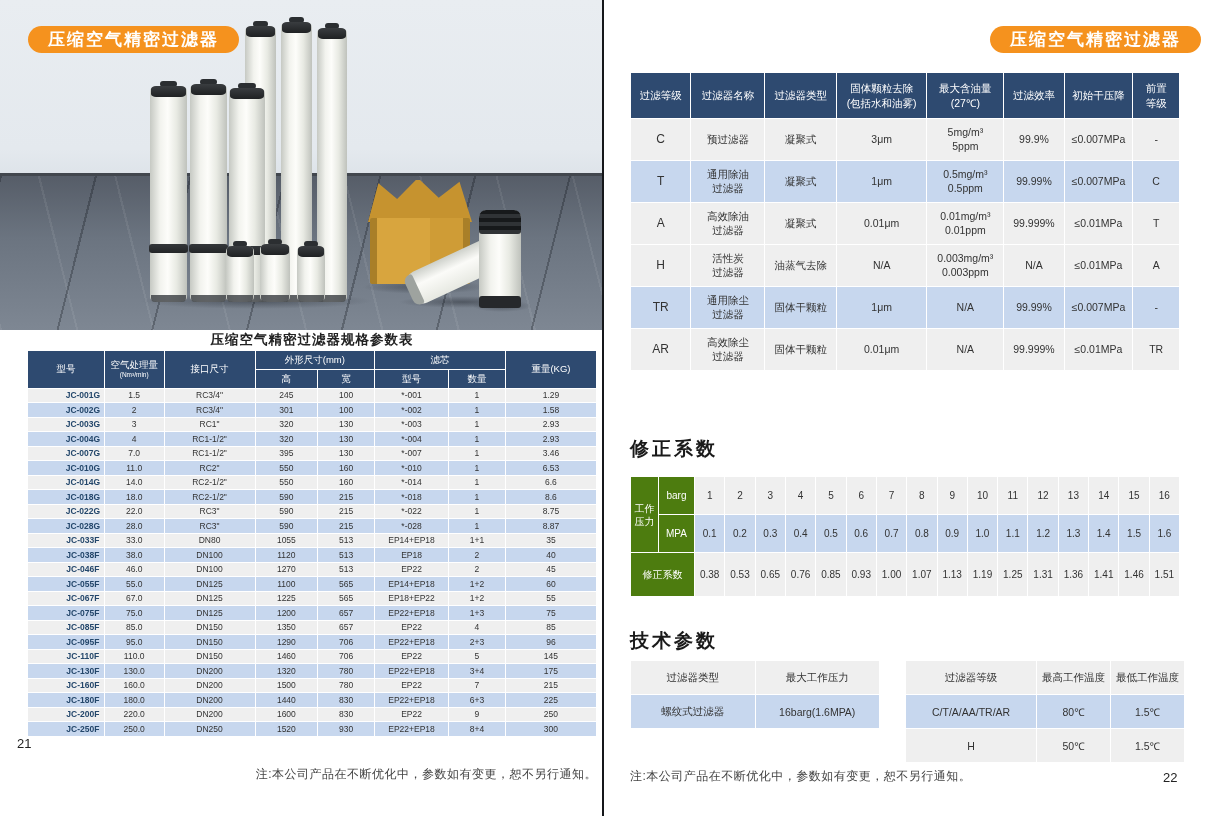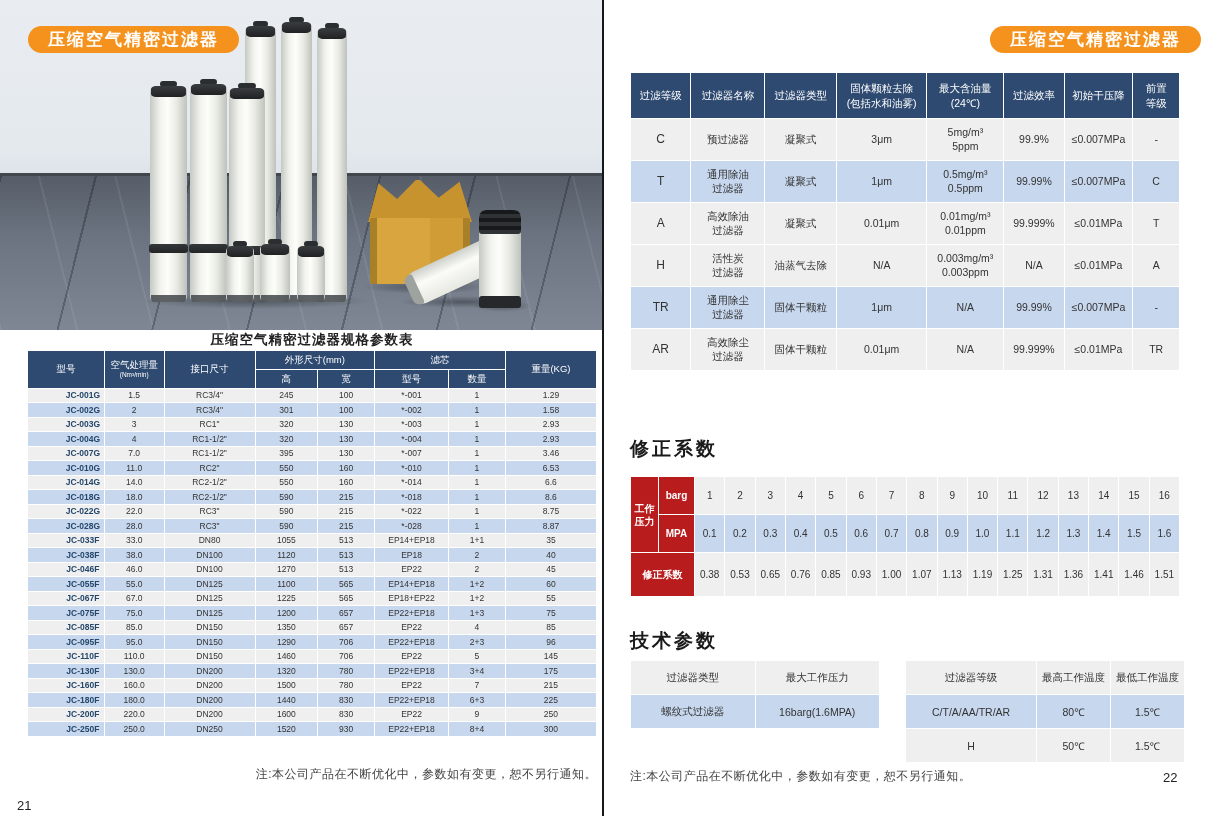--- a/index.html
+++ b/index.html
@@ -63,34 +63,34 @@
                 font-size:13.5px; font-weight:bold; color:#222; letter-spacing:1px; }
   .spec-table { position:absolute; left:27px; top:350px; width:570px; }
   .spec-table thead th { font-size:9.5px; padding:3px 1px; line-height:1.25; }
   .spec-table thead .unit { font-size:6.5px; display:block; }
   .spec-table tbody td { font-size:8.5px; height:14.5px; padding:0 2px; line-height:1.05; }
   .spec-table tbody td:first-child { font-weight:bold; color:#24476b;padding-left:36px; }
   .note { font-size:12px; color:#444; letter-spacing:.5px; }
   .note-left  { position:absolute; left:27px; top:766px; width:570px; text-align:right; }
   .note-right { position:absolute; left:630px; top:768px; width:400px; text-align:left; }
   .pageno { position:absolute; font-size:13px; color:#222; }
-  .pageno-left  { left:17px;  top:798px; }
+  .pageno-left  { left:17px;  top:736px; }
   .pageno-right { left:1163px; top:770px; }
 
   
   .grade-table { position:absolute; left:630px; top:72px; width:550px; }
   .grade-table thead th { font-size:10.5px; height:46px; padding:2px; line-height:1.35; }
   .grade-table tbody td { font-size:10.5px; height:42px; padding:1px; line-height:1.3; }
   .grade-table tbody td:first-child { font-size:12px; }
 
   
   .section-title { position:absolute; font-size:19px; font-weight:bold; color:#1a1a1a; letter-spacing:3px; }
   .corr-title { left:630px; top:436px; }
   .corr-table { position:absolute; left:630px; top:476px; width:550px; }
-  .corr-table th { background:#b91c1c; color:#fff; font-weight:bold; font-size:10px; }
+  .corr-table th { background:#4d7c0f; color:#fff; font-weight:normal; font-size:10px; }
   .corr-table td { font-size:10px; background:#EFEFEF; height:38px; }
   .corr-table .side { width:28px; line-height:1.3; }
   .corr-table .sub  { width:36px; }
   .corr-table tr.mparow td { background:#C7D7EE; }
   .corr-table tr.coefrow td { height:44px; }
 
   
   .tech-title { left:630px; top:628px; }
   .tech-table { position:absolute; top:660px; }
   .tech-table th { background:#EFEFEF; color:#333; font-size:10.5px; height:34px; font-weight:normal; padding:0 2px; }
@@ -470,21 +470,21 @@
         <col style="width:8.5%">
     </colgroup>
     <thead>
       <tr>
         <th>过滤等级</th>
         <th>过滤器名称</th>
         <th>过滤器类型</th>
         <th>固体颗粒去除
 (包括水和油雾)</th>
         <th>最大含油量
-(24℃)</th>
+(27℃)</th>
         <th>过滤效率</th>
         <th>初始干压降</th>
         <th>前置
 等级</th>
       </tr>
     </thead>
     <tbody id="grade-body">
         <tr>
           <td>C</td>
           <td>预过滤器</td>

